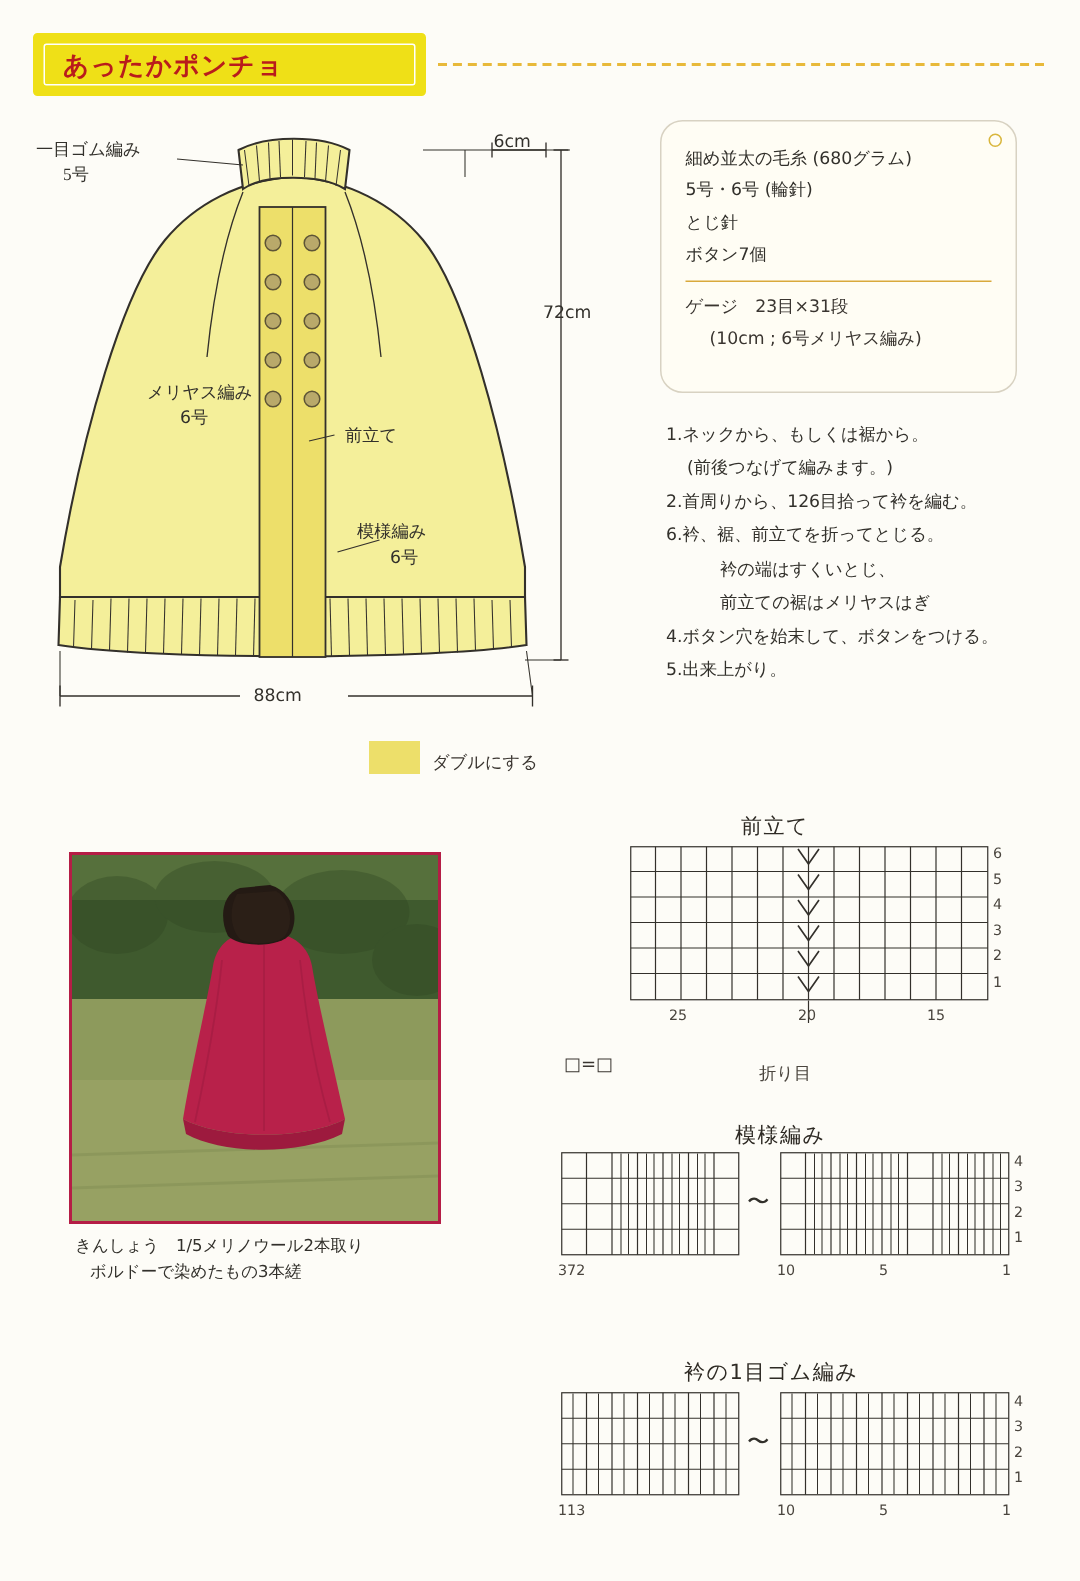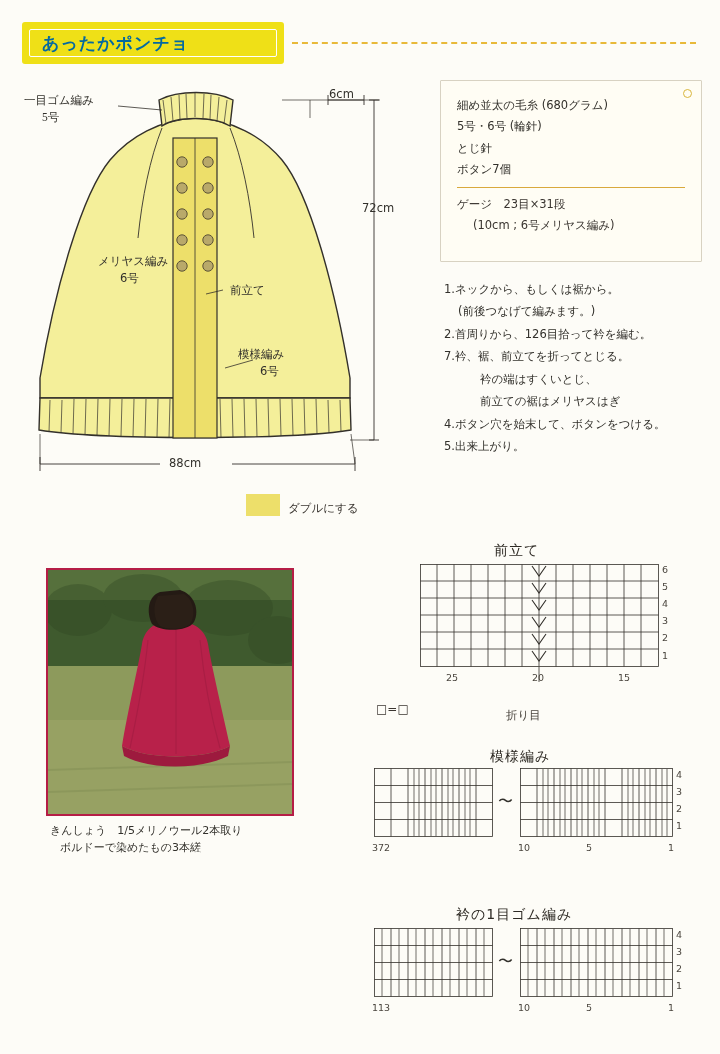--- a/index.html
+++ b/index.html
@@ -24,40 +24,40 @@
     border:2px solid #efe017;
     border-radius:3px;
   }
   .title-inner{
     position:absolute; left:5px; top:5px; right:5px; bottom:5px;
     border:1.5px solid #ffffff;
     border-radius:2px;
     display:flex; align-items:center;
   }
   .title-text{
-    font-size:17px; letter-spacing:1px; color:#0369a1; padding-left:12px;
+    font-size:17px; letter-spacing:1px; color:#b91c1c; padding-left:12px;
     font-weight:bold;
     text-align:right;
   }
   .title-dash{
     position:absolute; left:292px; top:42px; width:404px; height:0;
     border-top:2px dashed #e8b93a;
   }
 
   
   .schematic{ position:absolute; left:10px; top:78px; width:400px; height:400px; }
 
   .lbl{ position:absolute; font-size:11.5px; color:#32302b; white-space:nowrap; line-height:1.45; }
 
   
   .infobox{
-    position:absolute; left:440px; top:80px; width:262px; height:182px;
+    position:absolute; left:440px; top:80px; width:238px; height:182px;
     background:#fffdf4;
     border:1px solid #d8d2c2;
-    border-radius:1px;
+    border-radius:15px;
   }
   .infobox .circle{
     position:absolute; right:9px; top:8px; width:9px; height:9px;
     border:1.3px solid #d9b63c; border-radius:50%;
   }
   .infobox ul{ list-style:none; margin:0; padding:14px 16px 0 16px; }
   .infobox li{ font-size:11.5px; line-height:1.85; color:#32302b; }
   .infobox .divider{
     margin:7px 16px 6px 16px; height:0; border-top:1px solid #d9a93c;
   }
@@ -230,21 +230,21 @@
     <div class="gauge">
       <div>ゲージ　23目×31段</div>
       <div class="indent">(10cm ; 6号メリヤス編み)</div>
     </div>
   </div>
 
   <div class="steps">
     <div>1.ネックから、もしくは裾から。</div>
     <div class="ind1">(前後つなげて編みます。)</div>
     <div>2.首周りから、126目拾って衿を編む。</div>
-    <div>7.衿、裾、前立てを折ってとじる。</div>
+    <div>6.衿、裾、前立てを折ってとじる。</div>
     <div class="ind2">衿の端はすくいとじ、</div>
     <div class="ind2">前立ての裾はメリヤスはぎ</div>
     <div>4.ボタン穴を始末して、ボタンをつける。</div>
     <div>5.出来上がり。</div>
   </div>
 
   <div class="legend">
     <span class="sw"></span>
     <span class="lg-text">ダブルにする</span>
   </div>

